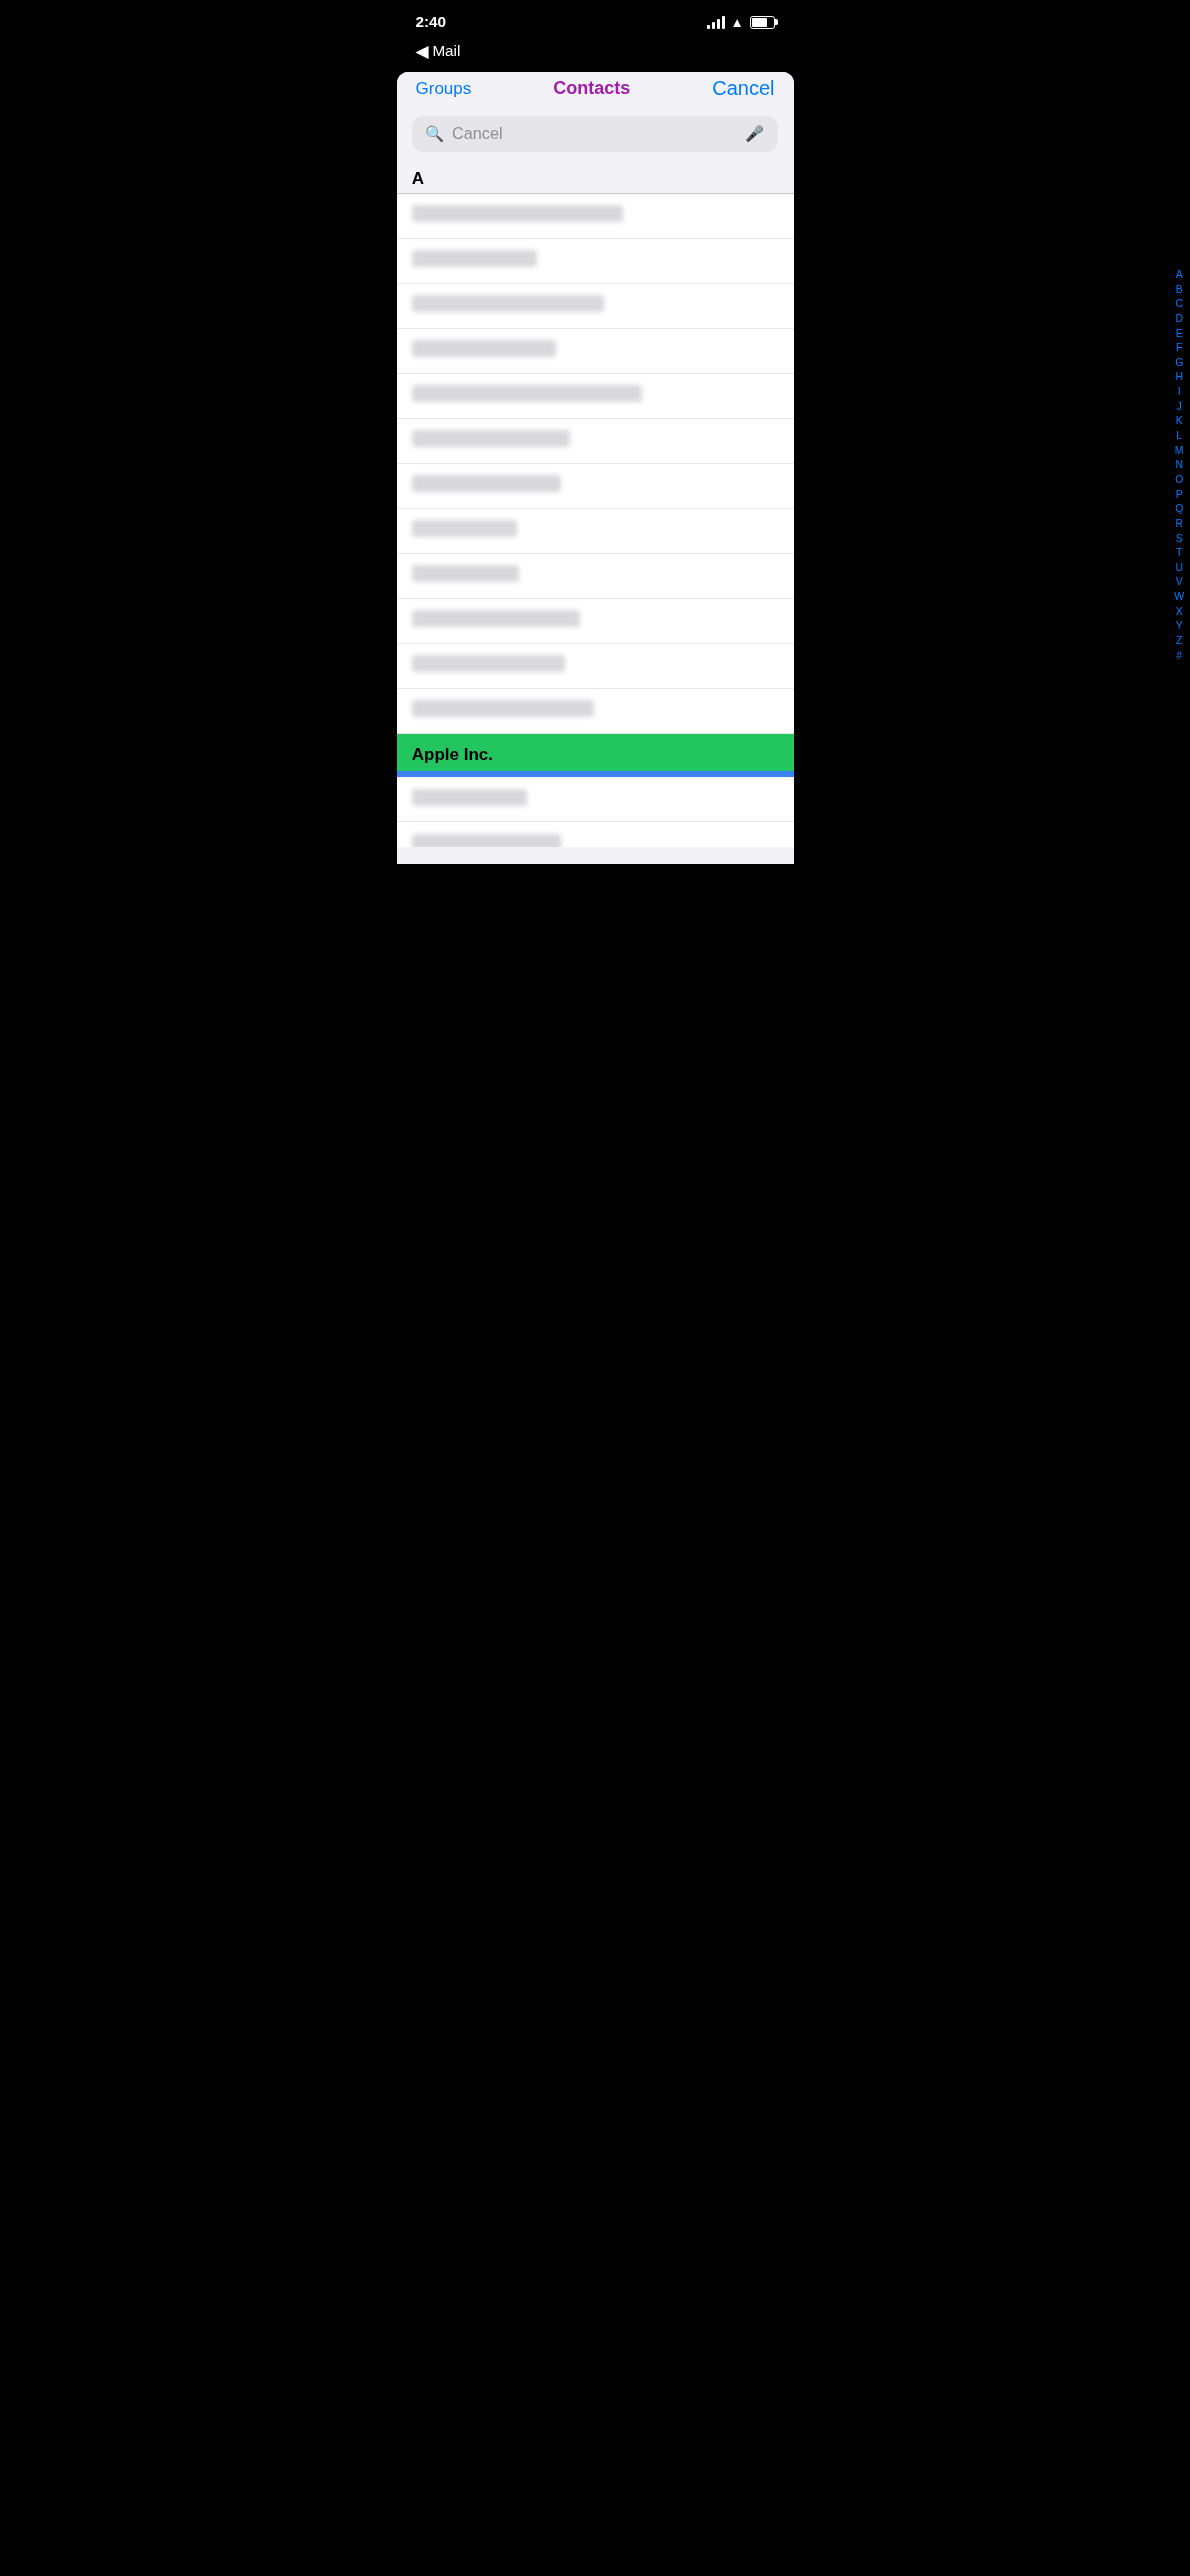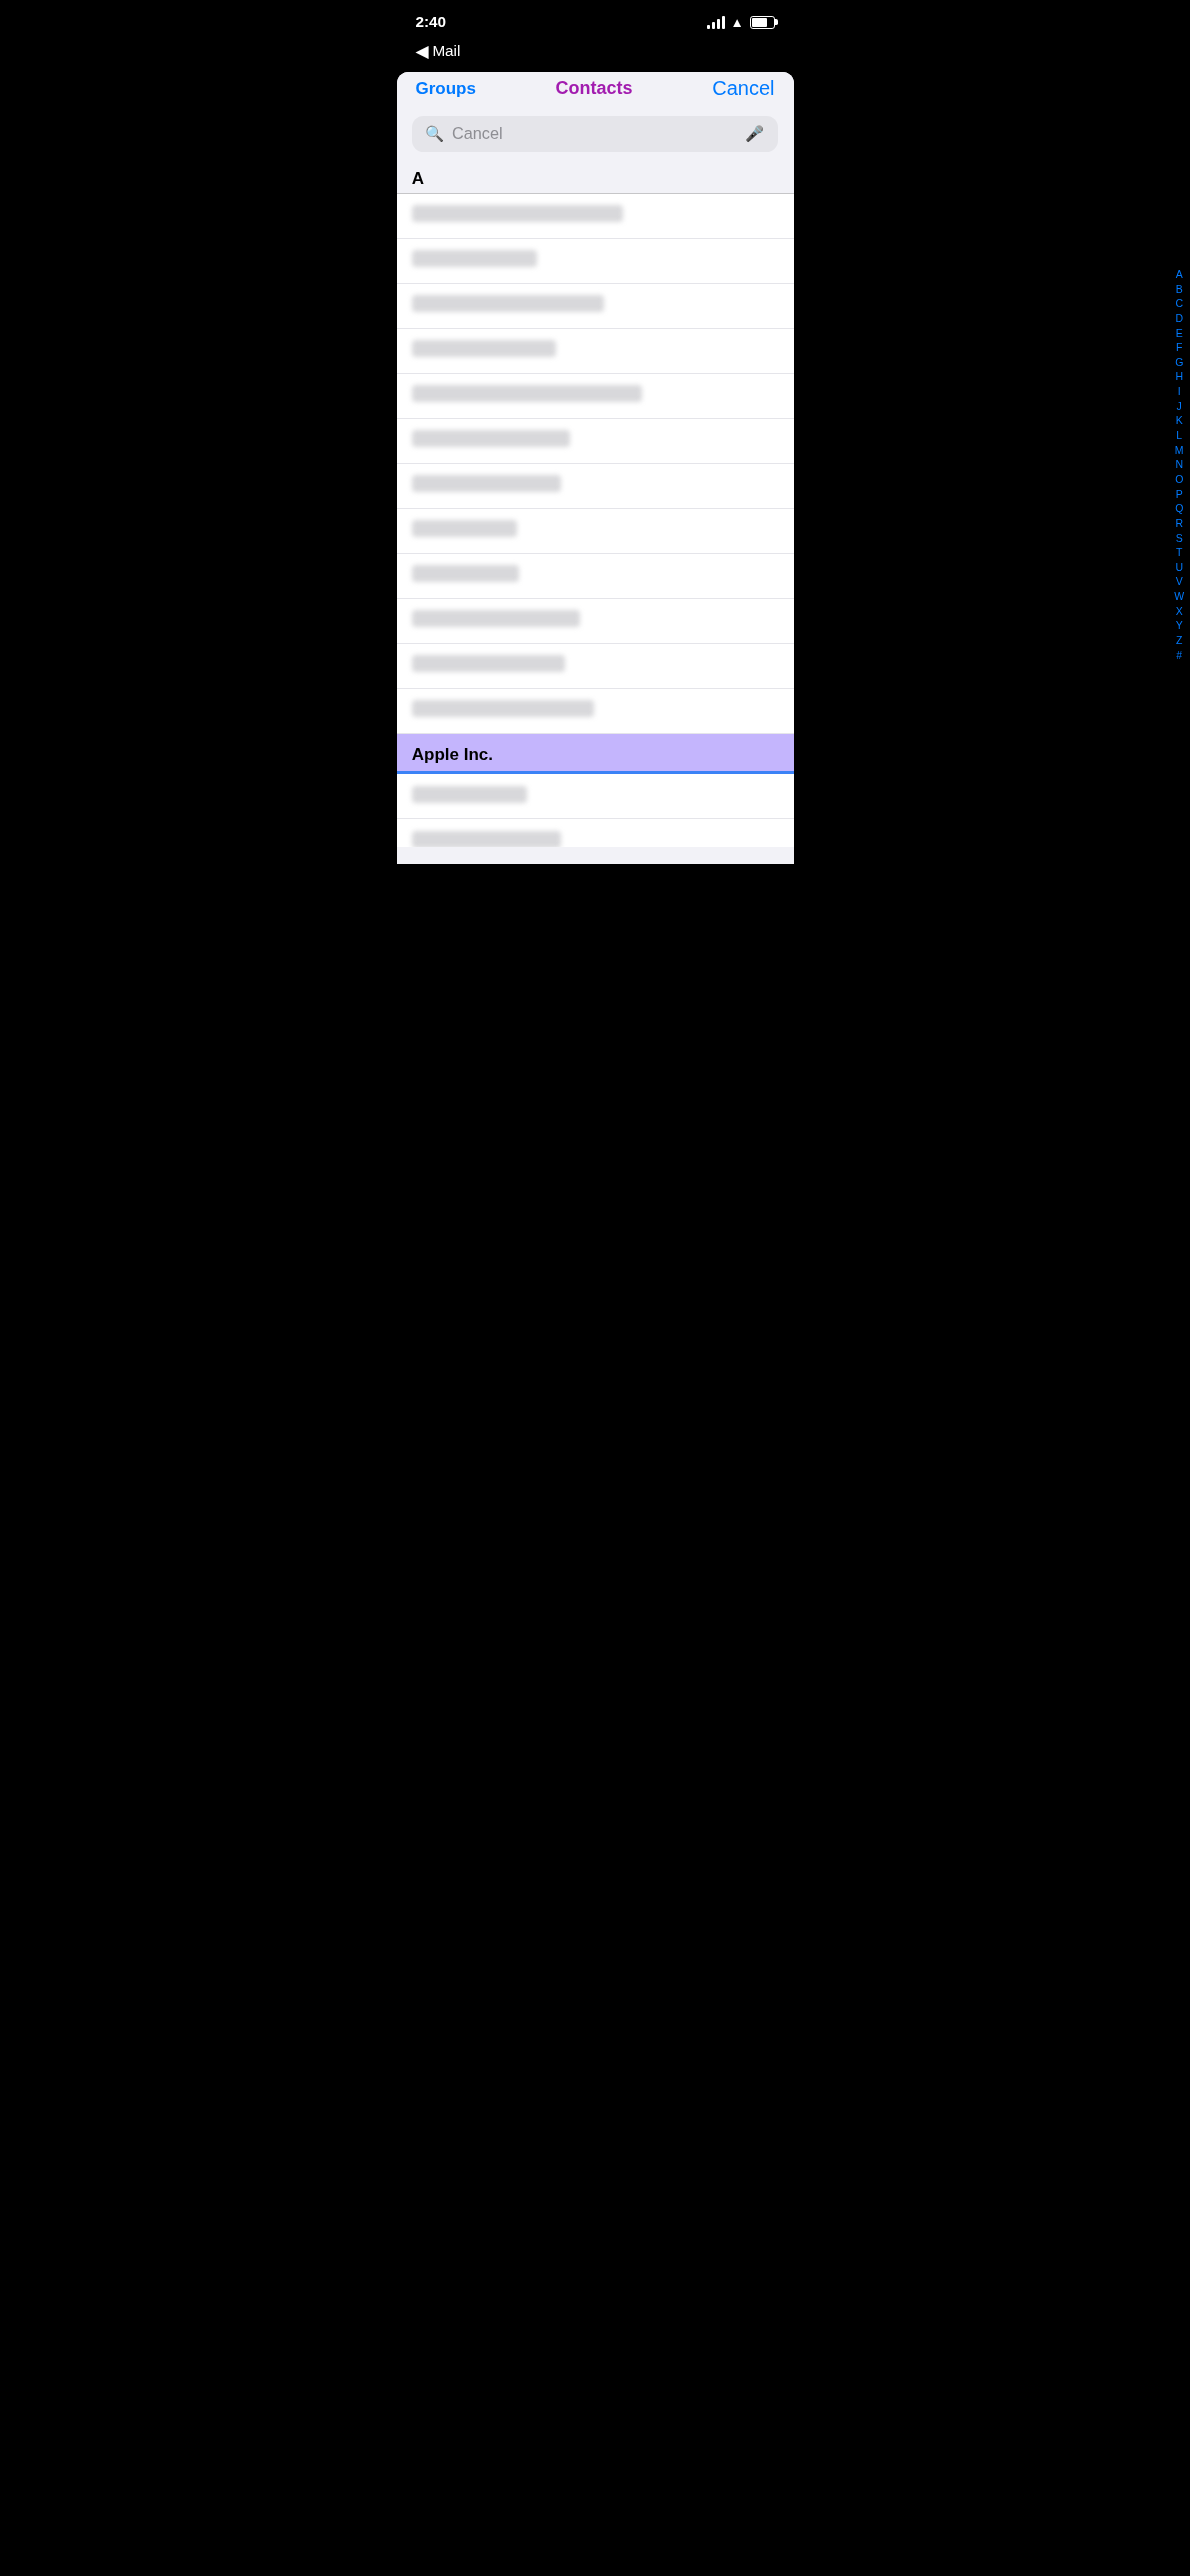--- a/index.html
+++ b/index.html
@@ -103,21 +103,21 @@
     .nav-bar {
       background: #f2f2f7;
       display: flex;
       justify-content: space-between;
       align-items: center;
       padding: 5.8px 19px 11.5px;
     }
     .nav-groups {
       color: #007AFF;
       font-size: 17px;
-      font-weight: 700;
+      font-weight: 400;
     }
     .nav-title {
       font-size: 18px;
       font-weight: 700;
       color: #a21caf;
     }
     .nav-cancel {
       color: #007AFF;
       font-size: 20px;
       font-weight: 400;
@@ -184,26 +184,26 @@
     .alpha-letter {
       color: #007AFF;
       font-size: 10.5px;
       font-weight: 500;
       line-height: 1.3;
       cursor: pointer;
     }
 
     
     .subsection-header {
-      background: #c4b5fd;
+      background: #22c55e;
       padding: 11.5px 15.3px 5.8px;
       font-size: 17px;
       font-weight: 700;
       color: #000;
-      border-bottom: 3px solid #3b82f6;
+      border-bottom: 6px solid #3b82f6;
     }
 
     
     .home-indicator {
       position: fixed;
       bottom: 7.7px;
       left: 50%;
       transform: translateX(-50%);
       width: 125px;
       height: 4.8px;

